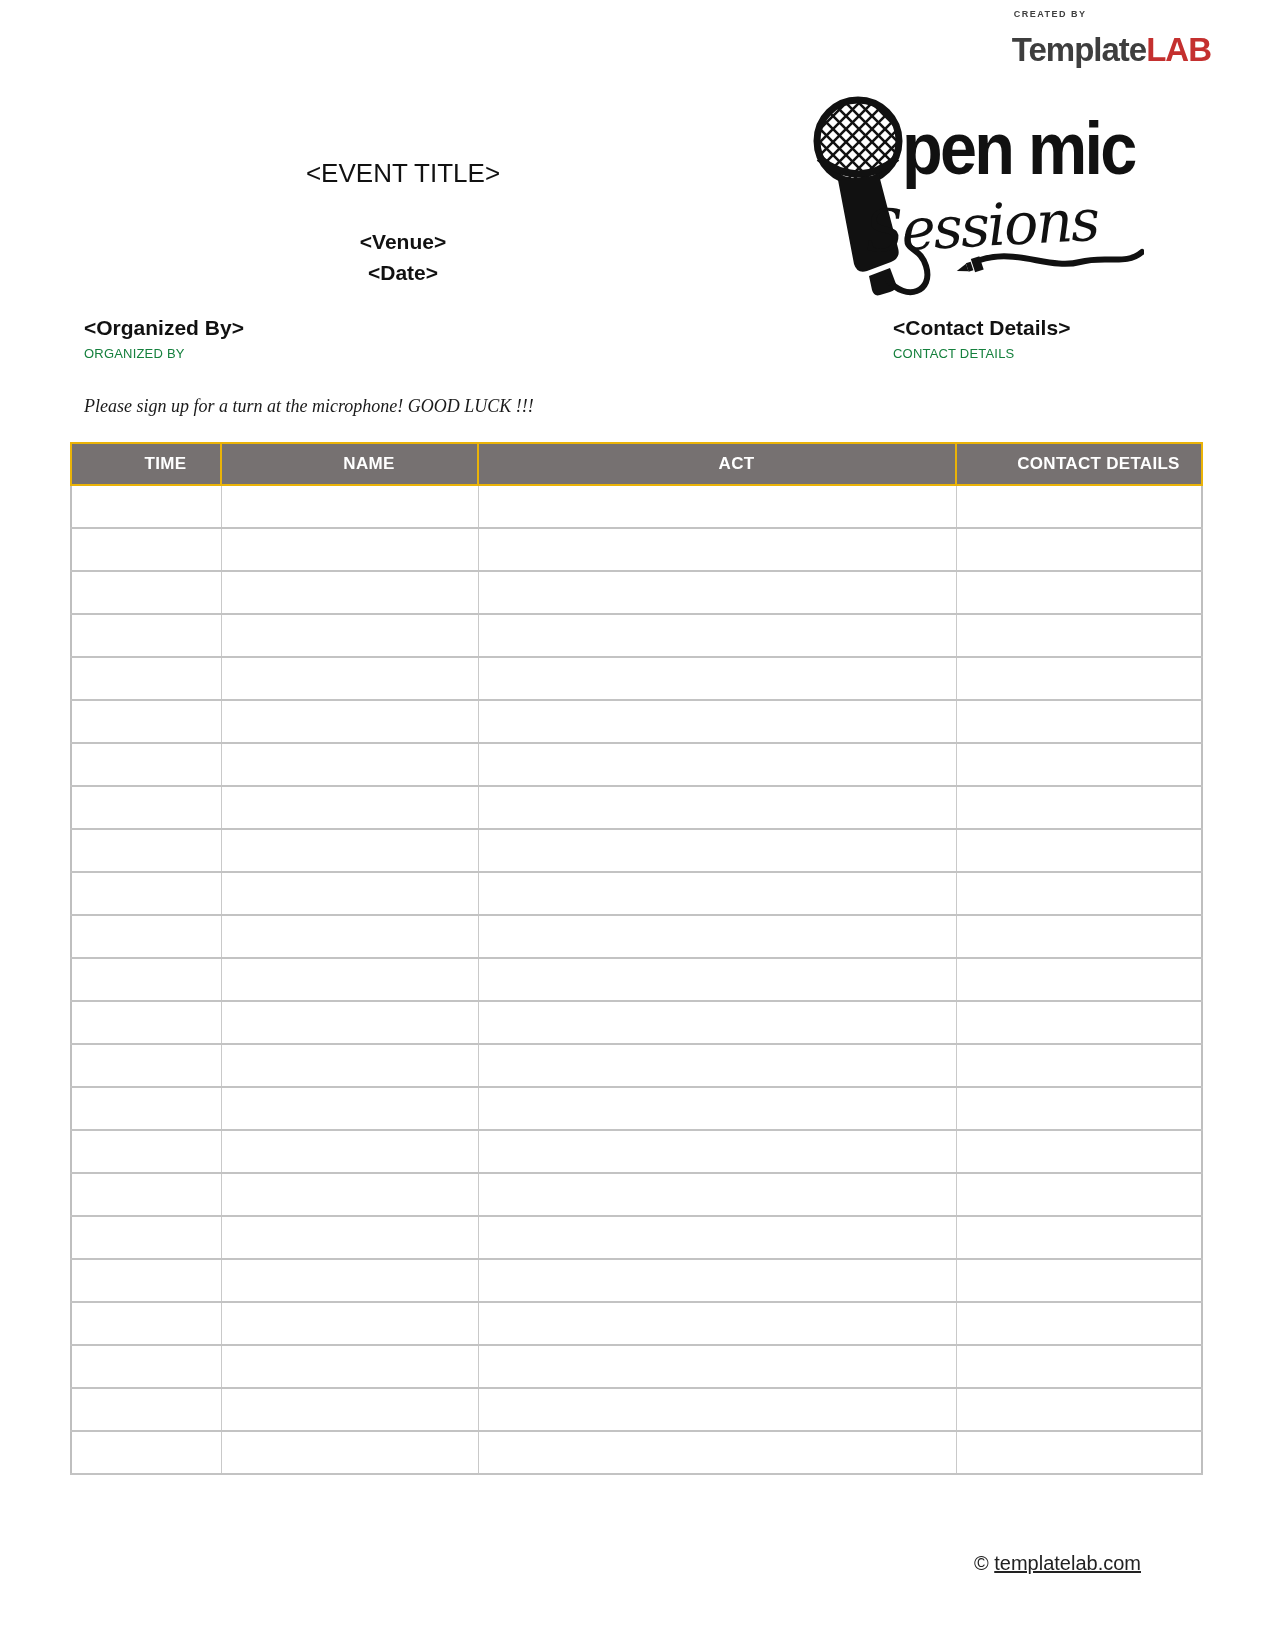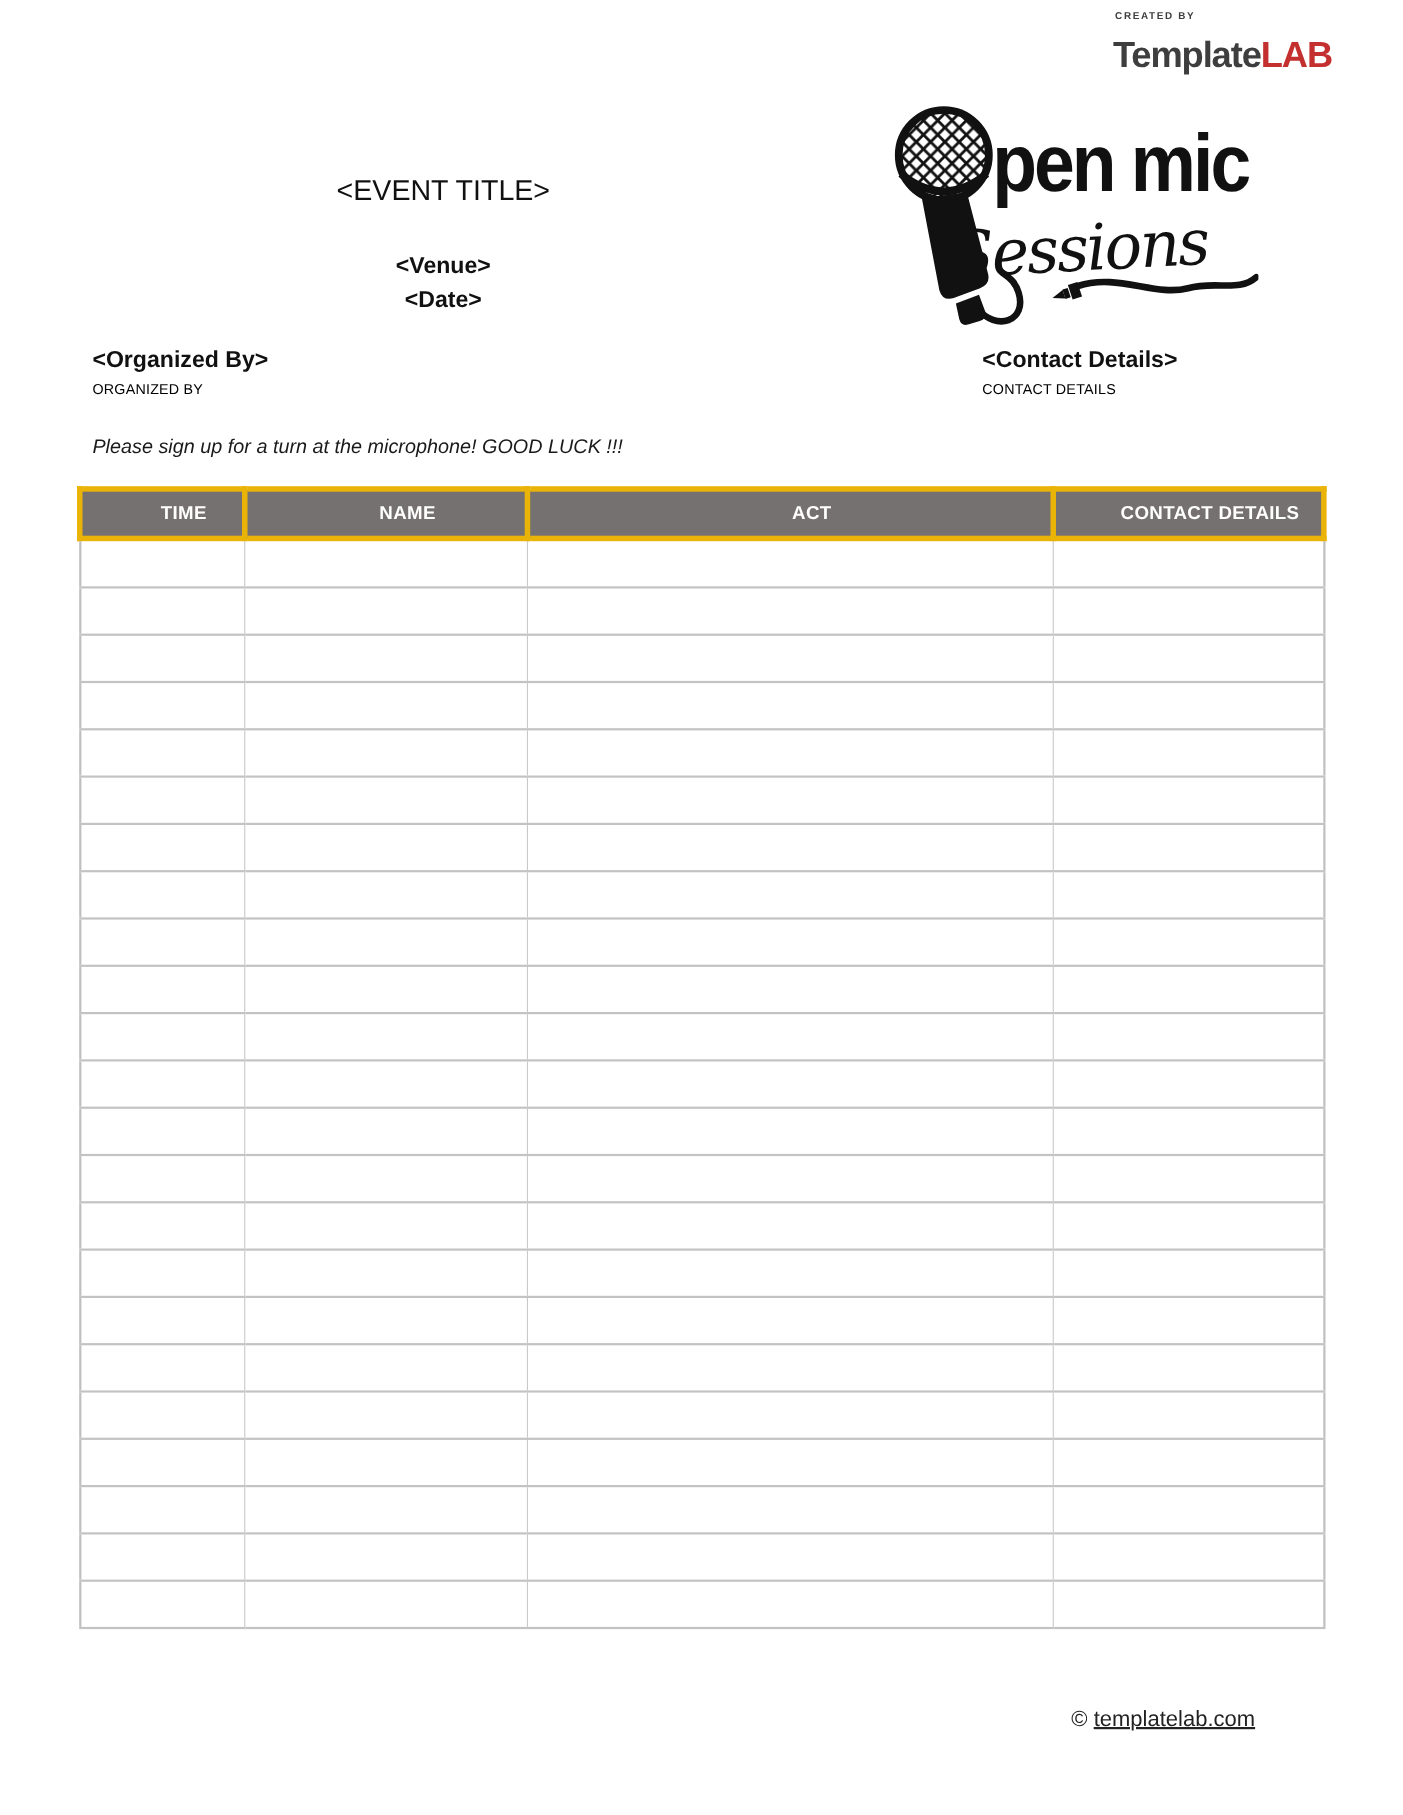--- a/index.html
+++ b/index.html
@@ -23,44 +23,44 @@
   .event-title{font-size:26px;font-weight:normal;letter-spacing:0;}
   .event-sub{margin-top:37px;font-size:21px;font-weight:bold;line-height:31px;}
 
   
   .openmic-logo{position:absolute;left:768px;top:90px;width:376px;height:212px;}
 
   
   .organizer{position:absolute;left:84px;top:315px;}
   .contact{position:absolute;left:893px;top:315px;}
   .ph-label{font-size:21px;font-weight:bold;line-height:26px;}
-  .ph-sub{font-size:13px;color:#000000;margin-top:5px;letter-spacing:.2px;}
-
-  
-  .instruction{position:absolute;left:84px;top:396px;font-size:18px;font-style:italic;color:#1a1a1a;}
+  .ph-sub{font-size:13px;color:#15803d;margin-top:5px;letter-spacing:.2px;}
+
+  
+  .instruction{position:absolute;left:84px;top:396px;font-size:18px;font-style:italic;color:#1a1a1a;font-family:Liberation Serif, serif;}
 
   
   .signup-table{
     position:absolute;left:70px;top:442px;
     width:1131px;
     border-collapse:collapse;
     table-layout:fixed;
   }
   .signup-table col.c-time{width:150px;}
   .signup-table col.c-name{width:257px;}
   .signup-table col.c-act{width:478px;}
   .signup-table col.c-contact{width:246px;}
   .signup-table th{
     background:#767171;
     color:#ffffff;
     font-size:17px;
     font-weight:bold;
     height:38px;
     text-align:center;
-    border:5px solid #eab308;
+    border:2px solid #eab308;
     letter-spacing:.3px;
     padding-left:40px;
   }
   .signup-table td{
     height:41px;
     font-size:17.5px;
     color:#1a1a1a;
     background:#ffffff;
     border-left:1px solid #c9c9c9;
     border-right:1px solid #c9c9c9;

